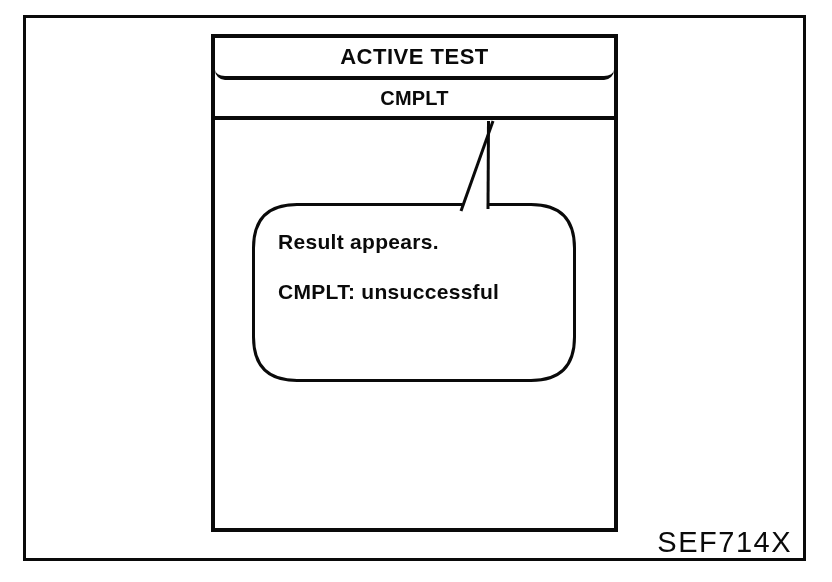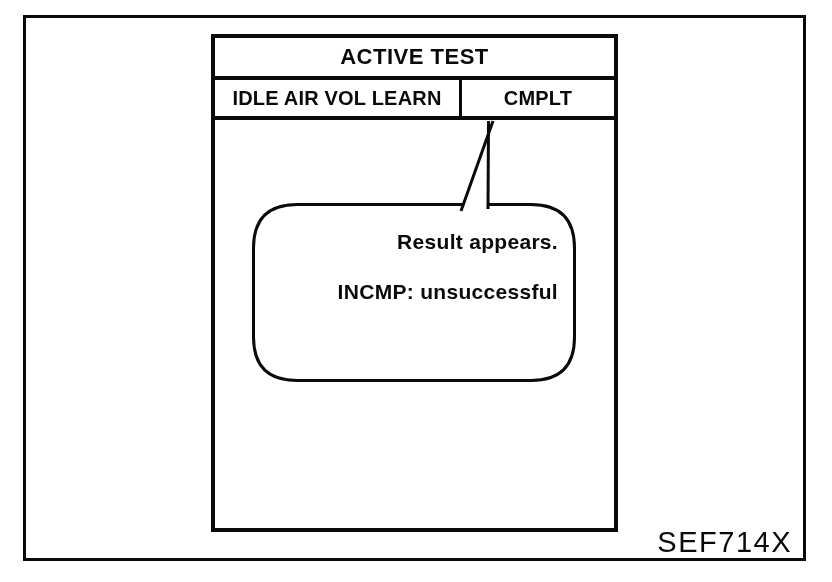--- a/index.html
+++ b/index.html
@@ -26,21 +26,21 @@
     position: absolute;
     left: 211px; top: 34px;
     width: 407px; height: 498px;
     border: 4px solid #0a0a0a;
     background: #ffffff;
   }
   .screen-title {
     height: 42px;
     border-bottom: 4px solid #0a0a0a;
     display: flex; align-items: center; justify-content: center;
-    font-size: 22px; font-weight: bold; letter-spacing: 0.5px;
+    font-size: 22px; font-weight: bold; letter-spacing: 0.5px; border-radius: 10px;
   }
   .screen-row {
     height: 40px;
     border-bottom: 4px solid #0a0a0a;
     display: flex;
   }
   .cell {
     display: flex; align-items: center; justify-content: center;
     font-size: 20px; font-weight: bold; letter-spacing: 0.2px;
     white-space: nowrap;
@@ -52,21 +52,20 @@
   .callout-svg {
     position: absolute; left: 0; top: 0;
     width: 832px; height: 582px;
   }
 
   
   .bubble-text {
     position: absolute;
     left: 278px; top: 217px;
     width: 280px;
-    text-align: right;
   }
   .bubble-line {
     font-size: 21px; font-weight: bold;
     letter-spacing: 0.3px;
     line-height: 50px;
     white-space: nowrap;
   }
 
   
   .figure-id {
@@ -81,21 +80,20 @@
 </head>
 <body>
 
 <div class="stage">
 
   <div class="outer-frame"></div>
 
   <div class="screen">
     <div class="screen-title">ACTIVE TEST</div>
     <div class="screen-row">
-      <div class="cell cell-test">IDLE AIR VOL LEARN</div>
       <div class="cell cell-result">CMPLT</div>
     </div>
     <div></div>
   </div>
 
   <svg class="callout-svg" viewBox="0 0 832 582" xmlns="http://www.w3.org/2000/svg">
 
     <path d="M 297 204.5
              H 531
              Q 574.5 204.5 574.5 248
@@ -108,18 +106,18 @@
              Z" fill="#ffffff" stroke="#0a0a0a" stroke-width="3"></path>
 
     <rect x="462.5" y="201" width="24.5" height="8" fill="#ffffff" stroke="none"></rect>
 
     <path d="M 461 211 L 493 121" fill="none" stroke="#0a0a0a" stroke-width="3"></path>
     <path d="M 488 209 L 488.5 121" fill="none" stroke="#0a0a0a" stroke-width="3"></path>
   </svg>
 
   <div class="bubble-text">
     <div class="bubble-line">Result appears.</div>
-    <div class="bubble-line">INCMP: unsuccessful</div>
+    <div class="bubble-line">CMPLT: unsuccessful</div>
   </div>
 
   <div class="figure-id">SEF714X</div>
 
 </div>
 
 </body></html>

